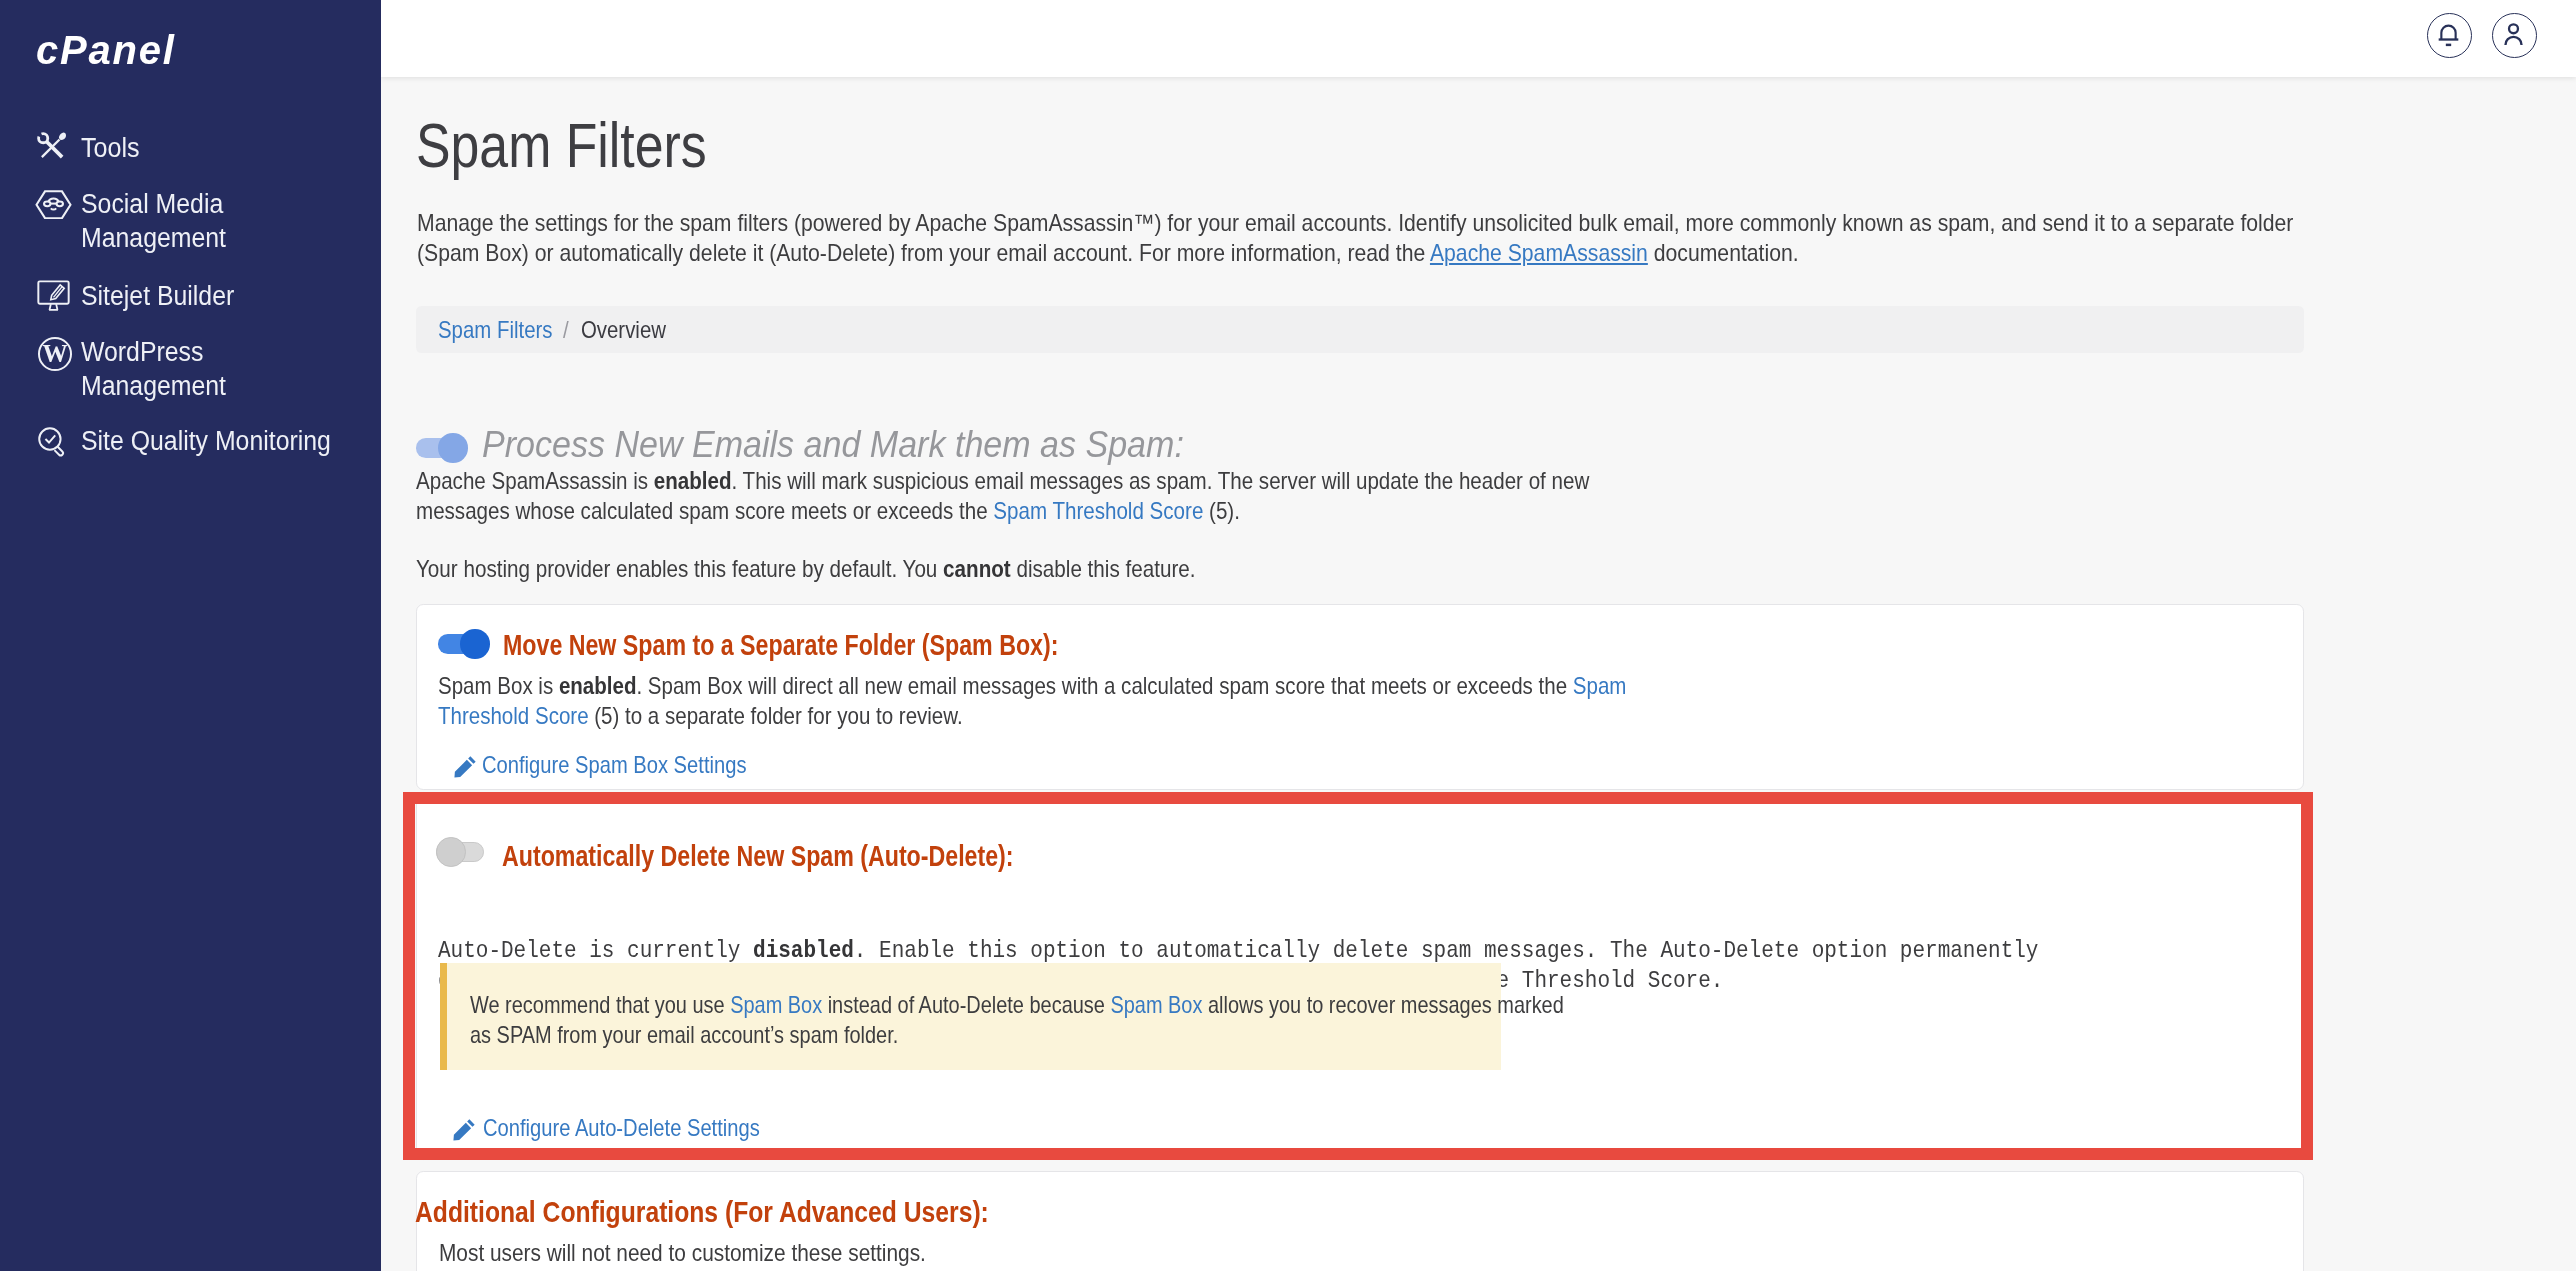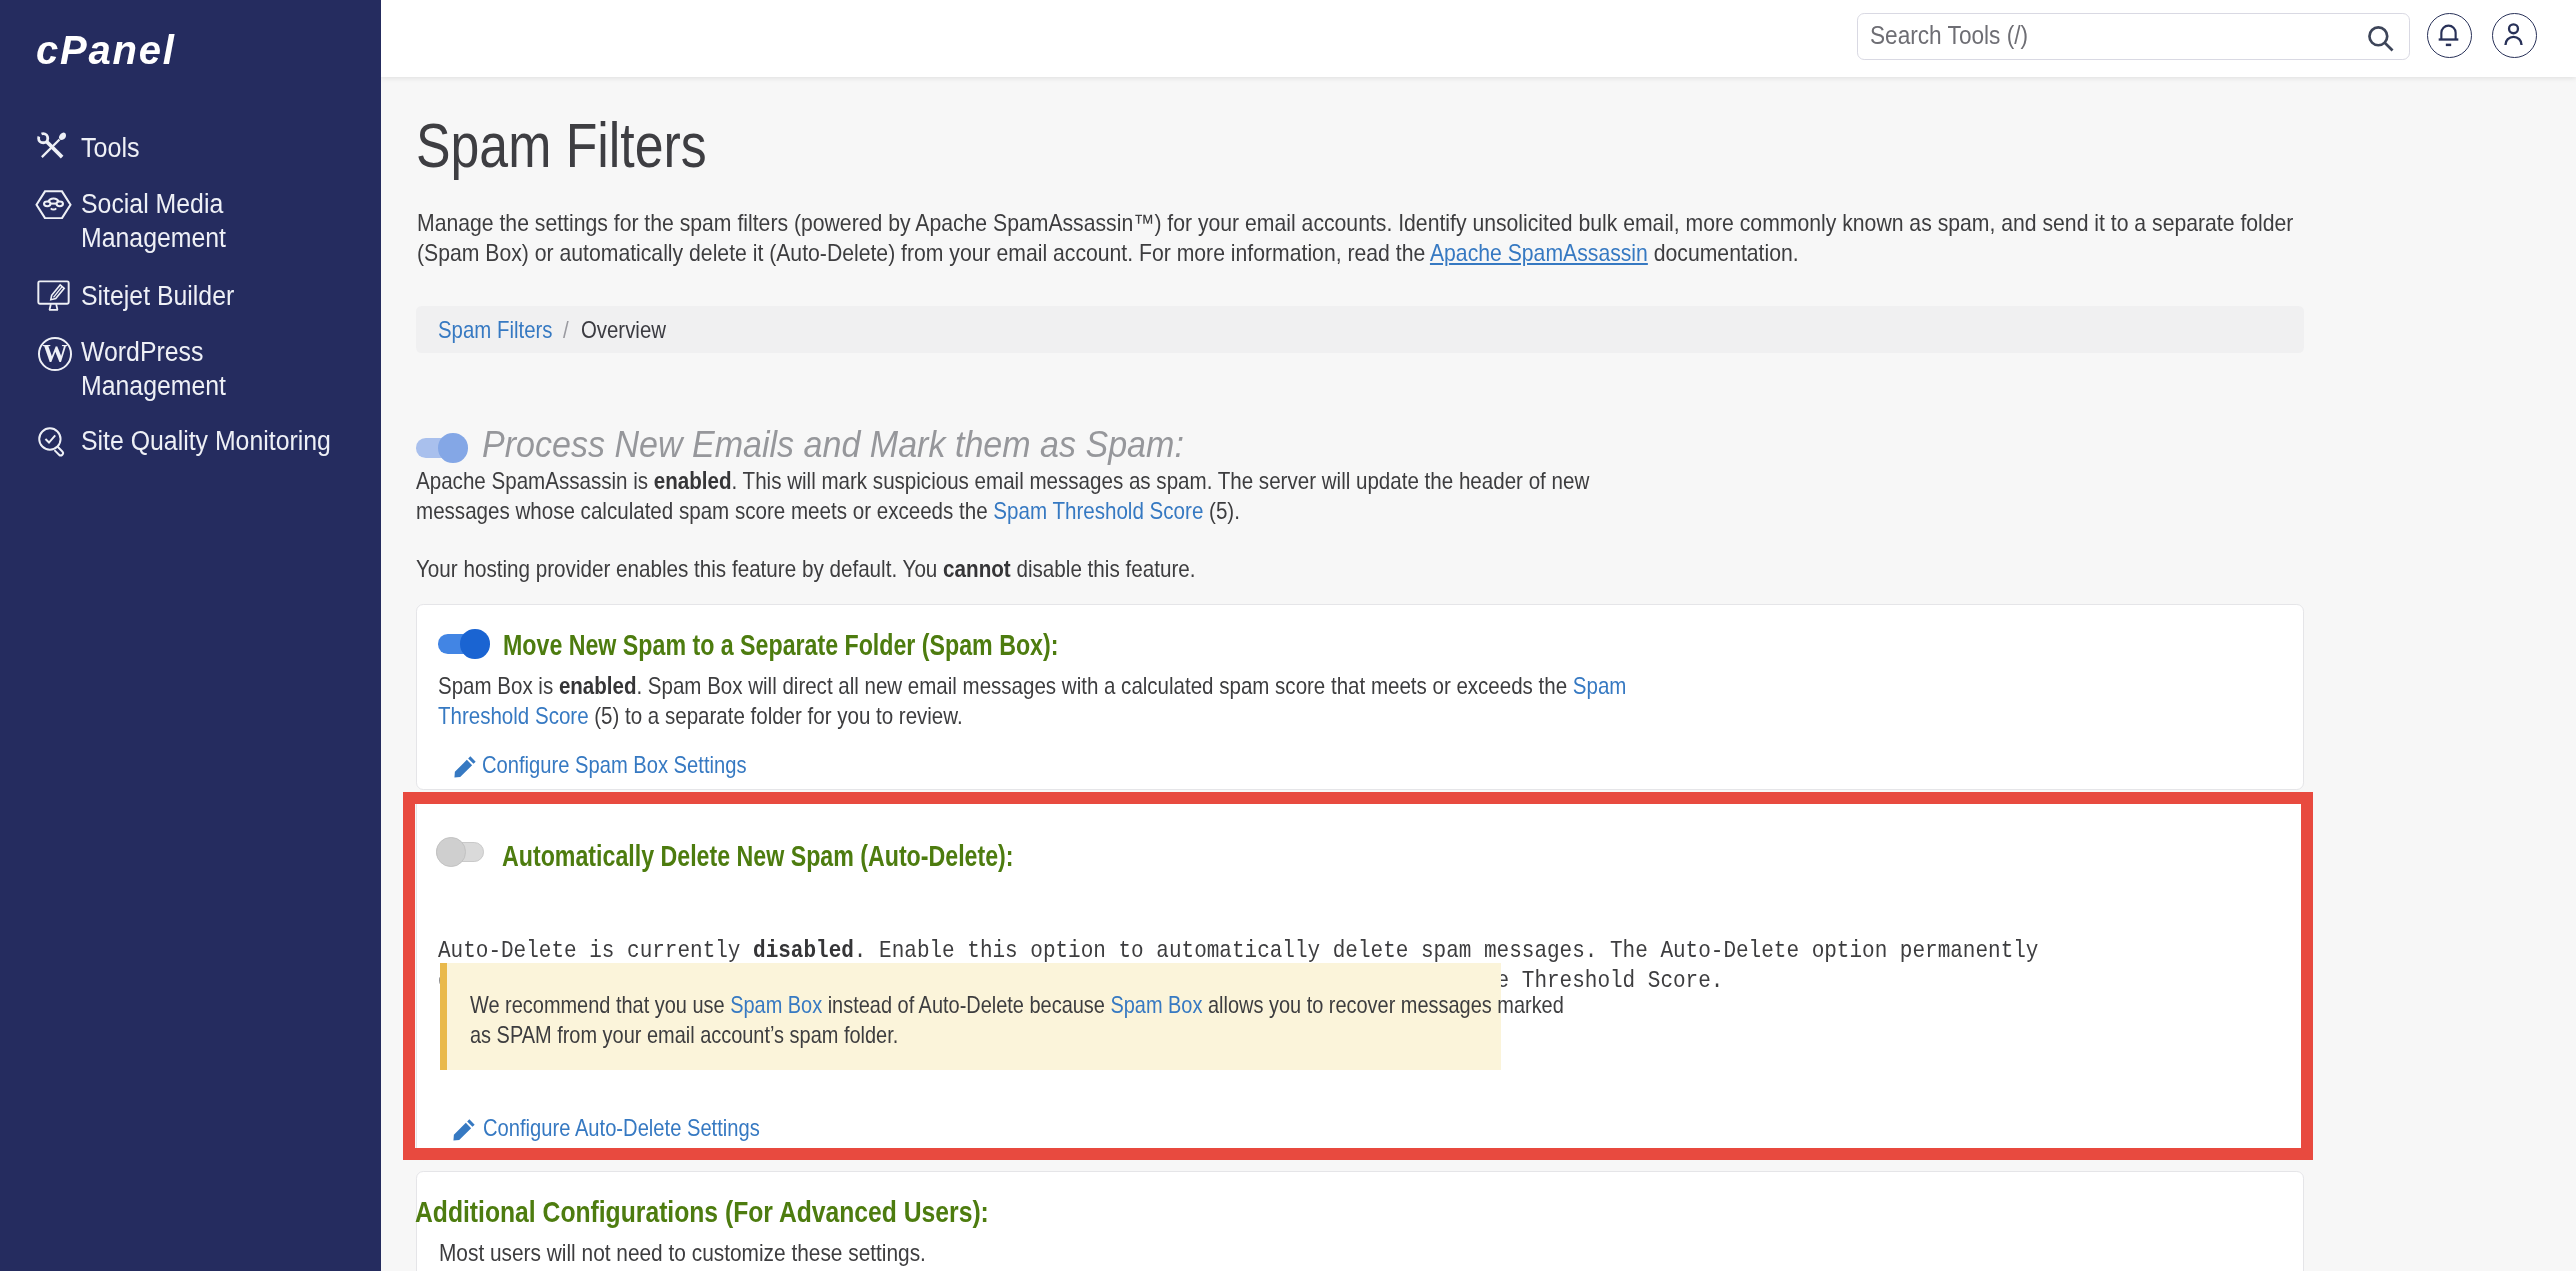--- a/index.html
+++ b/index.html
@@ -24,21 +24,21 @@
   .navitem { position:absolute; left:0; width:381px; }
   .navitem .ic { position:absolute; left:37px; top:0; }
   .navitem .lbl { position:absolute; left:81px; font-size:27px; line-height:34px; color:#eef0f6; }
 
   
   .txt { position:absolute; color:#3d3d3f; font-size:24px; line-height:30px; }
   .txt b { font-weight:bold; color:#353537; }
   a.lnk { color:#3679c2; }
   .card { position:absolute; left:416px; width:1888px; background:#fff;
     border:0.9px solid #e5e5e8; border-radius:7.2px; }
-  .chead { position:absolute; font-size:30px; font-weight:bold; color:#4d7c0f; line-height:30px; }
+  .chead { position:absolute; font-size:30px; font-weight:bold; color:#c2410c; line-height:30px; }
 
   
   .sw { position:absolute; width:52px; height:19.7px; }
   .sw .tr { position:absolute; left:0; top:0; width:48px; height:19.7px; border-radius:9.8px; }
   .sw .kn { position:absolute; top:-4.9px; width:29.5px; height:29.5px; border-radius:50%; }
   .sw.on .kn { left:22.4px; }
   .sw.off .kn { left:0px; }
   .sw.blue .tr { background:#4285e4; }
   .sw.blue .kn { background:#1a64d2; }
   .sw.lite .tr { background:#a9c0ed; }
@@ -49,27 +49,20 @@
   #redbox { position:absolute; left:403px; top:792px; width:1910px; height:368px;
     border:12.5px solid #e84a3f; z-index:2; }
   #callout { position:absolute; left:440px; top:963px; width:1061px; height:107px;
     background:#fbf4da; border-left:7.2px solid #e9b94b; }
   .pencil { position:absolute; }
 </style>
 </head>
 <body>
 
 <div id="header">
-  <div id="search">
-      <span class="ph sx" style="transform:scaleX(0.905)">Search Tools (/)</span>
-    <svg class="abs" style="left:507px;top:9px" width="32" height="32" viewBox="0 0 36 36" fill="none" stroke="#3d4559" stroke-width="3">
-        <circle cx="15" cy="15" r="10"></circle>
-        <line x1="22.5" y1="22.5" x2="31" y2="31"></line>
-      </svg>
-  </div>
   <div class="cbtn" style="left:2046px;">
     <svg class="abs" style="left:8px;top:7.2px" width="25" height="27" viewBox="0 0 28 30" fill="none" stroke="#283158" stroke-width="2.4">
       <path d="M6 19 L6 12 a8 8 0 0 1 16 0 L22 19"></path>
       <line x1="3" y1="19.5" x2="25" y2="19.5" stroke-width="2.6"></line>
       <line x1="11" y1="25.5" x2="17" y2="25.5" stroke-width="2.8"></line>
     </svg>
   </div>
   <div class="cbtn" style="left:2111px;">
     <svg class="abs" style="left:8px;top:6.3px" width="25" height="29" viewBox="0 0 28 32" fill="none" stroke="#283158" stroke-width="2.6">
       <circle cx="14" cy="8.5" r="5"></circle>

